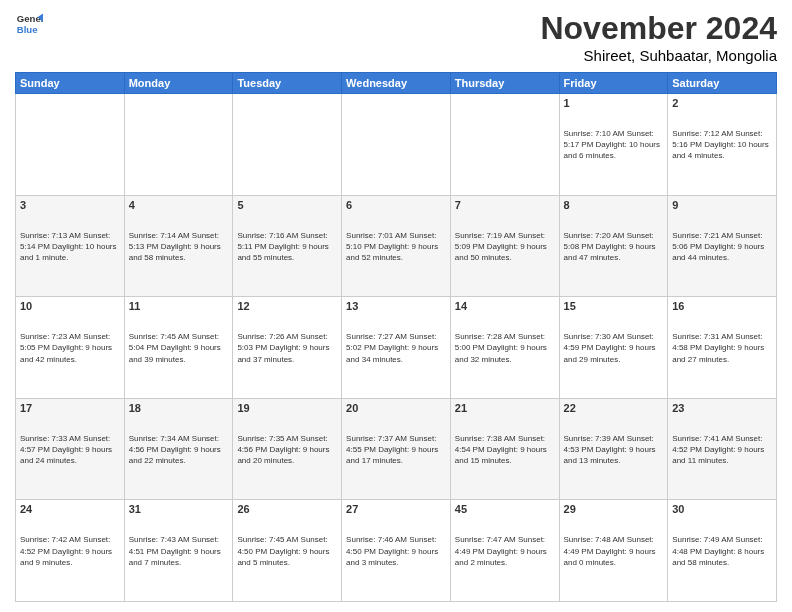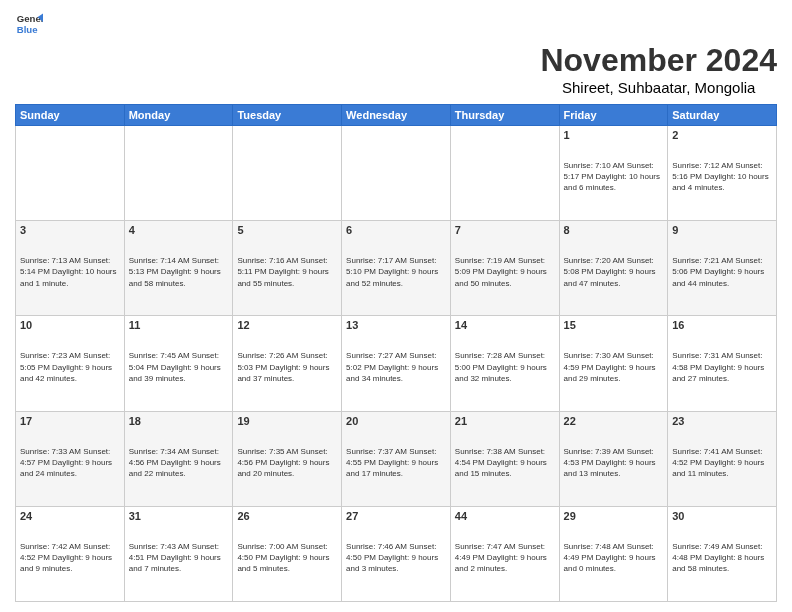--- a/index.html
+++ b/index.html
@@ -26,22 +26,21 @@
     .logo {
       display: flex;
       align-items: center;
       gap: 4px;
     }
     .logo-icon {
       width: 28px;
       height: 28px;
     }
     .title-section {
-      text-align: center;
-      margin-top: 32px;
+      text-align: right;
     }
     .month-title {
       font-size: 32px;
       font-weight: bold;
       color: #333;
     }
     .subtitle {
       font-size: 15px;
       color: #000000;
     }
@@ -152,21 +151,21 @@
 Daylight: 9 hours and 58 minutes.</div>
           </td>
           <td>
             <span class="day-num">5</span>
             <div class="day-info">Sunrise: 7:16 AM
 Sunset: 5:11 PM
 Daylight: 9 hours and 55 minutes.</div>
           </td>
           <td>
             <span class="day-num">6</span>
-            <div class="day-info">Sunrise: 7:17 AM
+            <div class="day-info">Sunrise: 7:01 AM
 Sunset: 5:10 PM
 Daylight: 9 hours and 52 minutes.</div>
           </td>
           <td>
             <span class="day-num">7</span>
             <div class="day-info">Sunrise: 7:19 AM
 Sunset: 5:09 PM
 Daylight: 9 hours and 50 minutes.</div>
           </td>
           <td>
@@ -278,32 +277,32 @@
 Daylight: 9 hours and 9 minutes.</div>
           </td>
           <td>
             <span class="day-num">31</span>
             <div class="day-info">Sunrise: 7:43 AM
 Sunset: 4:51 PM
 Daylight: 9 hours and 7 minutes.</div>
           </td>
           <td>
             <span class="day-num">26</span>
-            <div class="day-info">Sunrise: 7:00 AM
+            <div class="day-info">Sunrise: 7:45 AM
 Sunset: 4:50 PM
 Daylight: 9 hours and 5 minutes.</div>
           </td>
           <td>
             <span class="day-num">27</span>
             <div class="day-info">Sunrise: 7:46 AM
 Sunset: 4:50 PM
 Daylight: 9 hours and 3 minutes.</div>
           </td>
           <td>
-            <span class="day-num">44</span>
+            <span class="day-num">45</span>
             <div class="day-info">Sunrise: 7:47 AM
 Sunset: 4:49 PM
 Daylight: 9 hours and 2 minutes.</div>
           </td>
           <td>
             <span class="day-num">29</span>
             <div class="day-info">Sunrise: 7:48 AM
 Sunset: 4:49 PM
 Daylight: 9 hours and 0 minutes.</div>
           </td>

